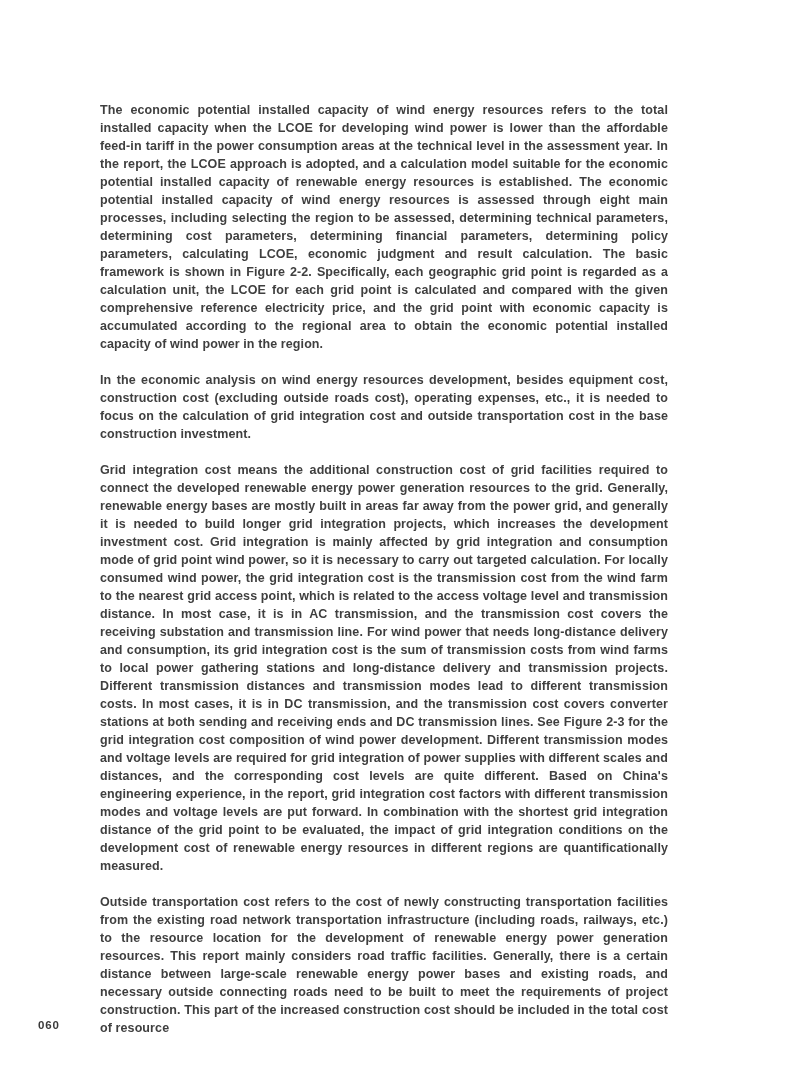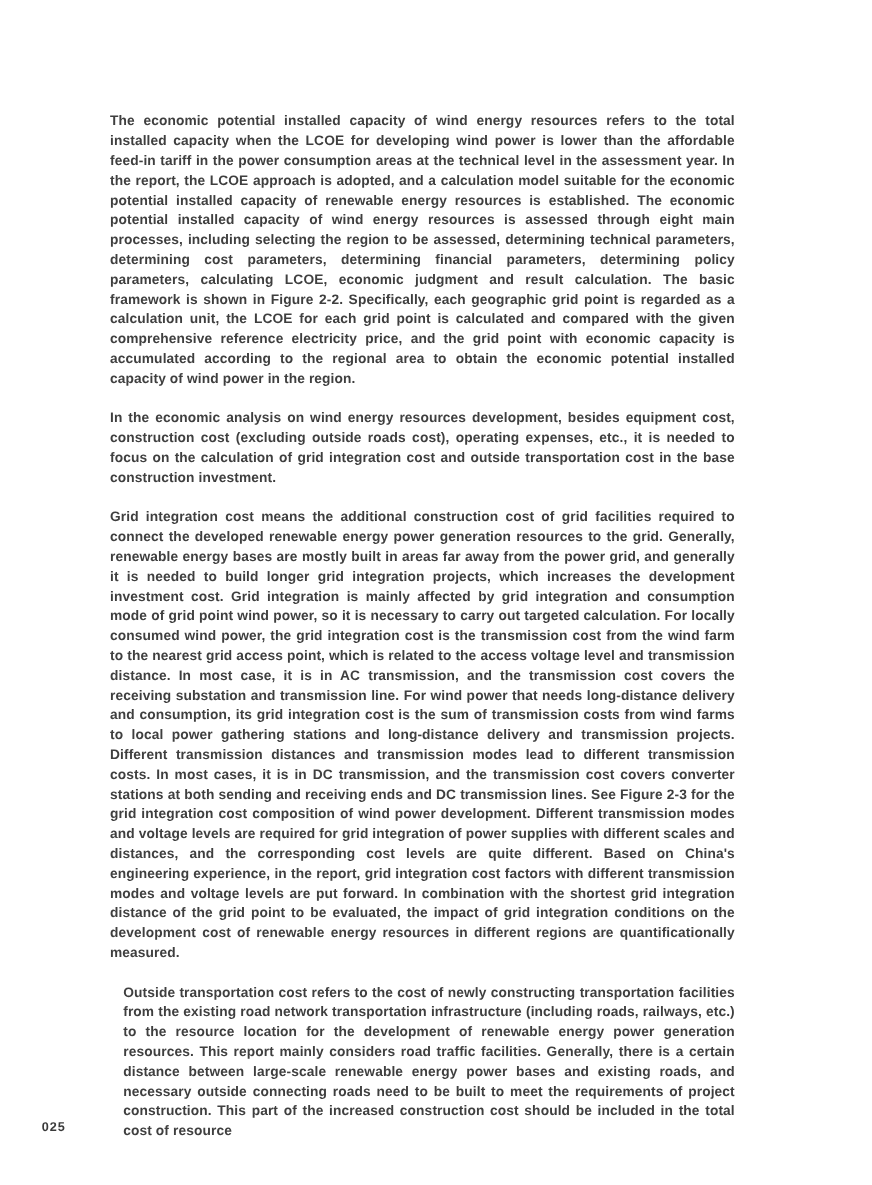--- a/index.html
+++ b/index.html
@@ -25,21 +25,20 @@
     font-size: 12.5px;
     line-height: 18px;
     text-align: justify;
     letter-spacing: 0.1px;
   }
   .text-block p {
     margin: 0 0 18px 0;
   }
   .text-block p:last-child {
     margin-bottom: 0;
-    margin-left: 12px;
   }
   .page-footer {
     position: absolute;
     left: 38px;
     top: 1015px;
   }
   .page-number {
     color: #3a3a3a;
     font-size: 11.5px;
     letter-spacing: 0.8px;
@@ -49,15 +48,15 @@
 <body>
 
 <div class="page">
   <main class="text-block">
     <p>The economic potential installed capacity of wind energy resources refers to the total installed capacity when the LCOE for developing wind power is lower than the affordable feed-in tariff in the power consumption areas at the technical level in the assessment year. In the report, the LCOE approach is adopted, and a calculation model suitable for the economic potential installed capacity of renewable energy resources is established. The economic potential installed capacity of wind energy resources is assessed through eight main processes, including selecting the region to be assessed, determining technical parameters, determining cost parameters, determining financial parameters, determining policy parameters, calculating LCOE, economic judgment and result calculation. The basic framework is shown in Figure 2-2. Specifically, each geographic grid point is regarded as a calculation unit, the LCOE for each grid point is calculated and compared with the given comprehensive reference electricity price, and the grid point with economic capacity is accumulated according to the regional area to obtain the economic potential installed capacity of wind power in the region.</p>
     <p>In the economic analysis on wind energy resources development, besides equipment cost, construction cost (excluding outside roads cost), operating expenses, etc., it is needed to focus on the calculation of grid integration cost and outside transportation cost in the base construction investment.</p>
     <p>Grid integration cost means the additional construction cost of grid facilities required to connect the developed renewable energy power generation resources to the grid. Generally, renewable energy bases are mostly built in areas far away from the power grid, and generally it is needed to build longer grid integration projects, which increases the development investment cost. Grid integration is mainly affected by grid integration and consumption mode of grid point wind power, so it is necessary to carry out targeted calculation. For locally consumed wind power, the grid integration cost is the transmission cost from the wind farm to the nearest grid access point, which is related to the access voltage level and transmission distance. In most case, it is in AC transmission, and the transmission cost covers the receiving substation and transmission line. For wind power that needs long-distance delivery and consumption, its grid integration cost is the sum of transmission costs from wind farms to local power gathering stations and long-distance delivery and transmission projects. Different transmission distances and transmission modes lead to different transmission costs. In most cases, it is in DC transmission, and the transmission cost covers converter stations at both sending and receiving ends and DC transmission lines. See Figure 2-3 for the grid integration cost composition of wind power development. Different transmission modes and voltage levels are required for grid integration of power supplies with different scales and distances, and the corresponding cost levels are quite different. Based on China's engineering experience, in the report, grid integration cost factors with different transmission modes and voltage levels are put forward. In combination with the shortest grid integration distance of the grid point to be evaluated, the impact of grid integration conditions on the development cost of renewable energy resources in different regions are quantificationally measured.</p>
     <p>Outside transportation cost refers to the cost of newly constructing transportation facilities from the existing road network transportation infrastructure (including roads, railways, etc.) to the resource location for the development of renewable energy power generation resources. This report mainly considers road traffic facilities. Generally, there is a certain distance between large-scale renewable energy power bases and existing roads, and necessary outside connecting roads need to be built to meet the requirements of project construction. This part of the increased construction cost should be included in the total cost of resource</p>
   </main>
   <footer class="page-footer">
-    <span class="page-number">025</span>
+    <span class="page-number">060</span>
   </footer>
 </div>
 
 </body></html>

